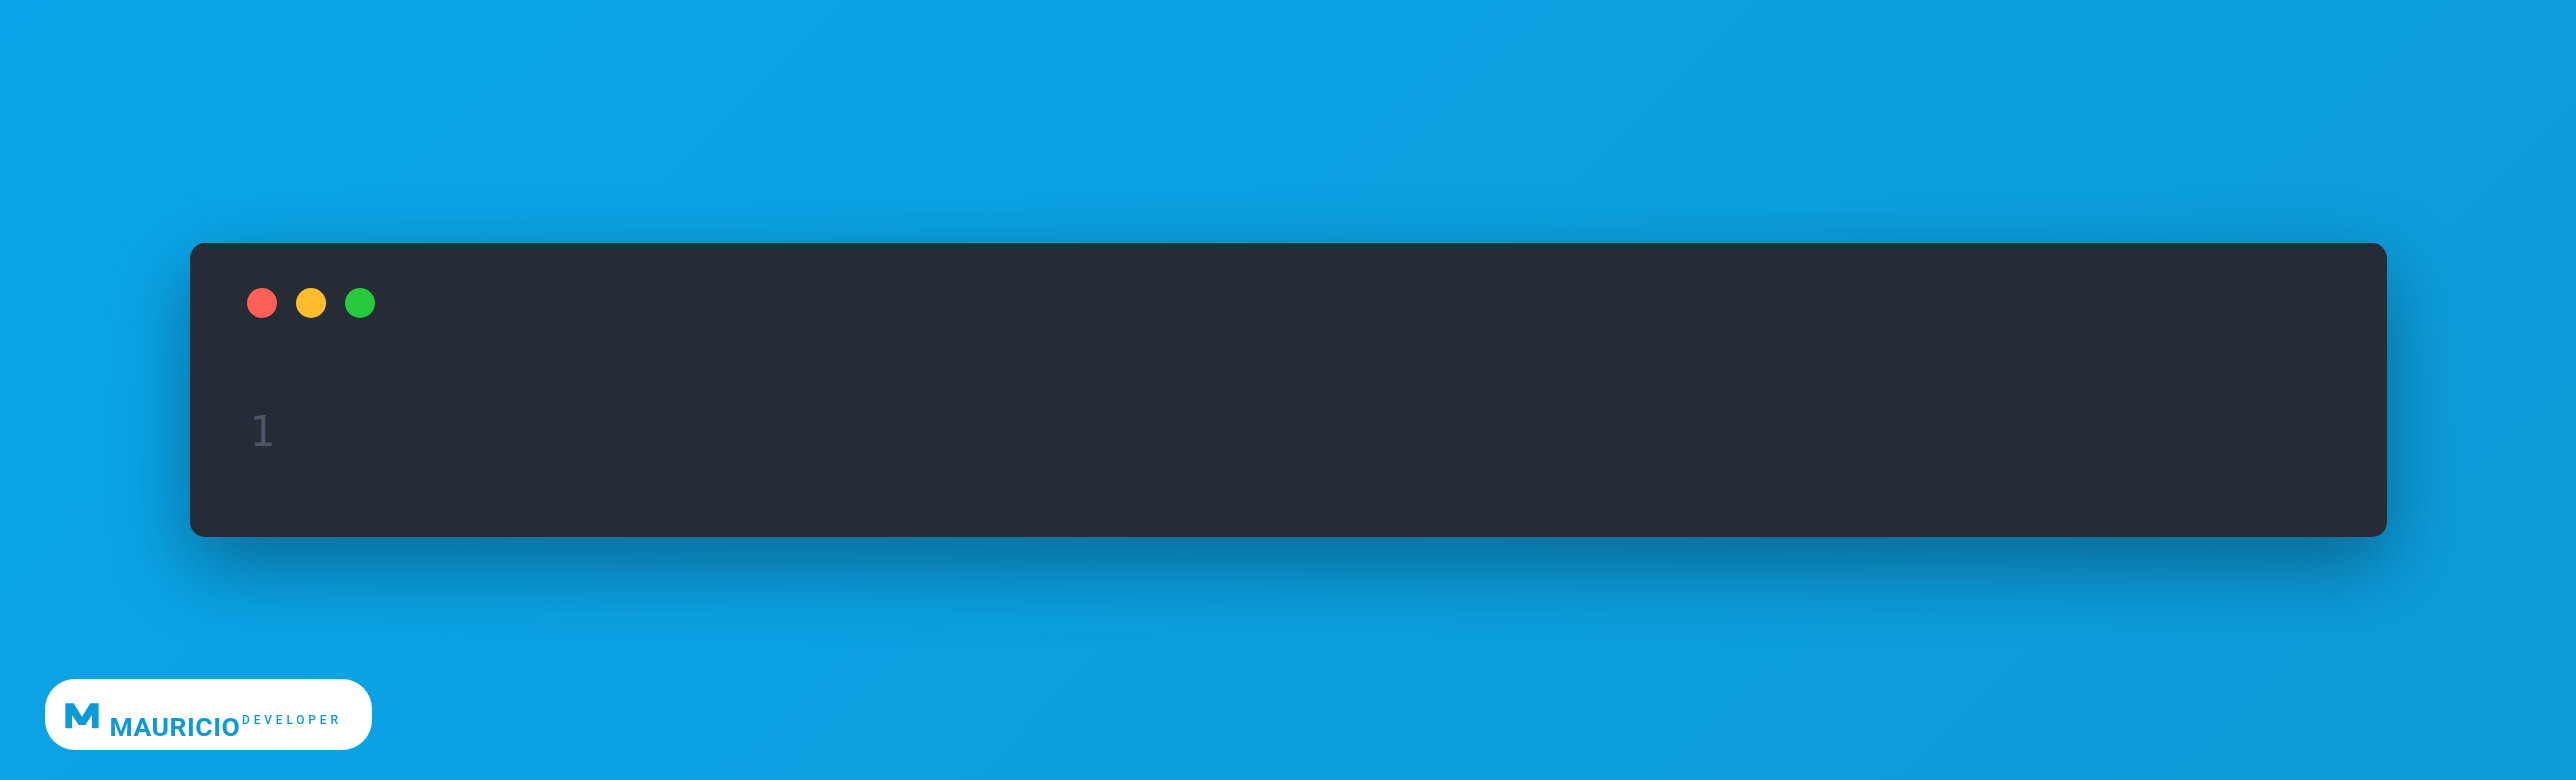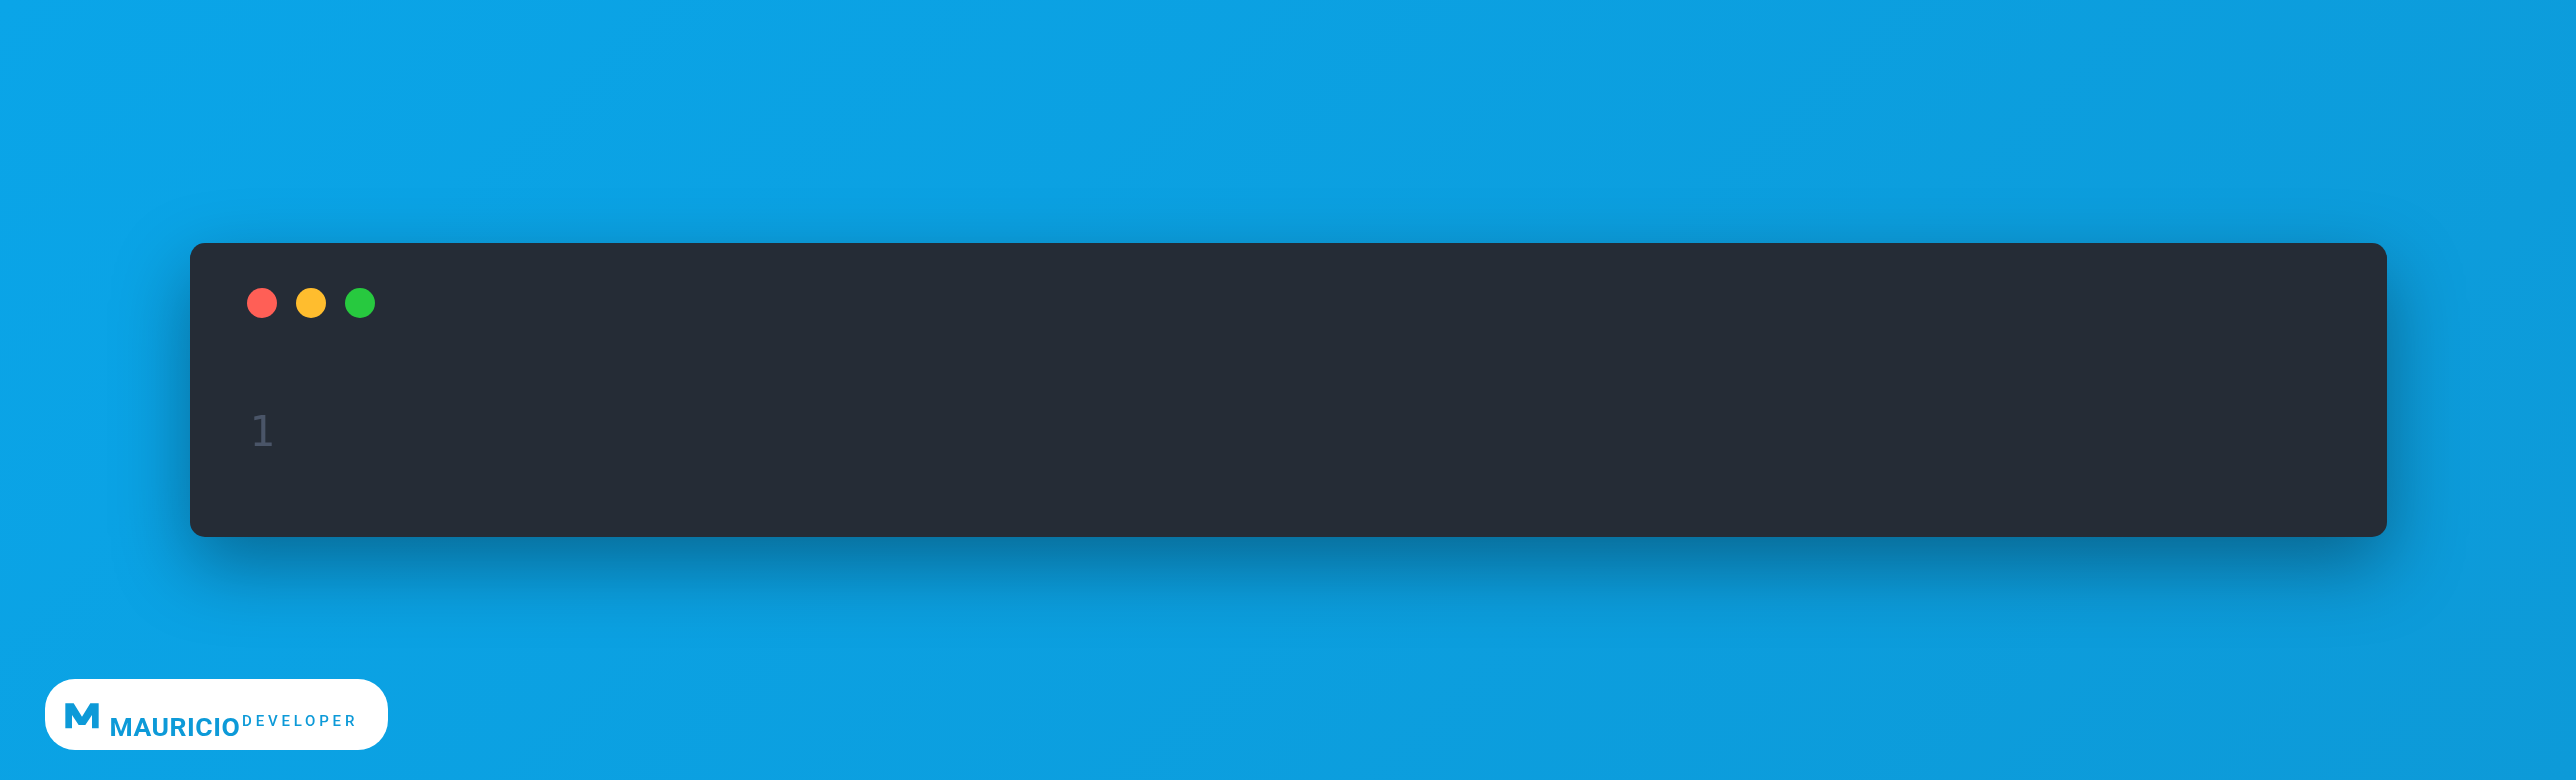--- a/index.html
+++ b/index.html
@@ -118,21 +118,21 @@
     .watermark-name {
       color: #0d9ad8;
       font-weight: 700;
       font-size: 26.5px;
       letter-spacing: 0.5px;
     }
 
     .watermark-title {
       color: #0d9ad8;
       font-weight: 500;
-      font-size: 15px;
+      font-size: 12px;
       letter-spacing: 3.8px;
       margin-left: 1.9px;
     }
   </style>
 </head>
 <body>
 
 <div class="code-window">
   <div class="window-controls">
     <div class="control-dot dot-red"></div>

